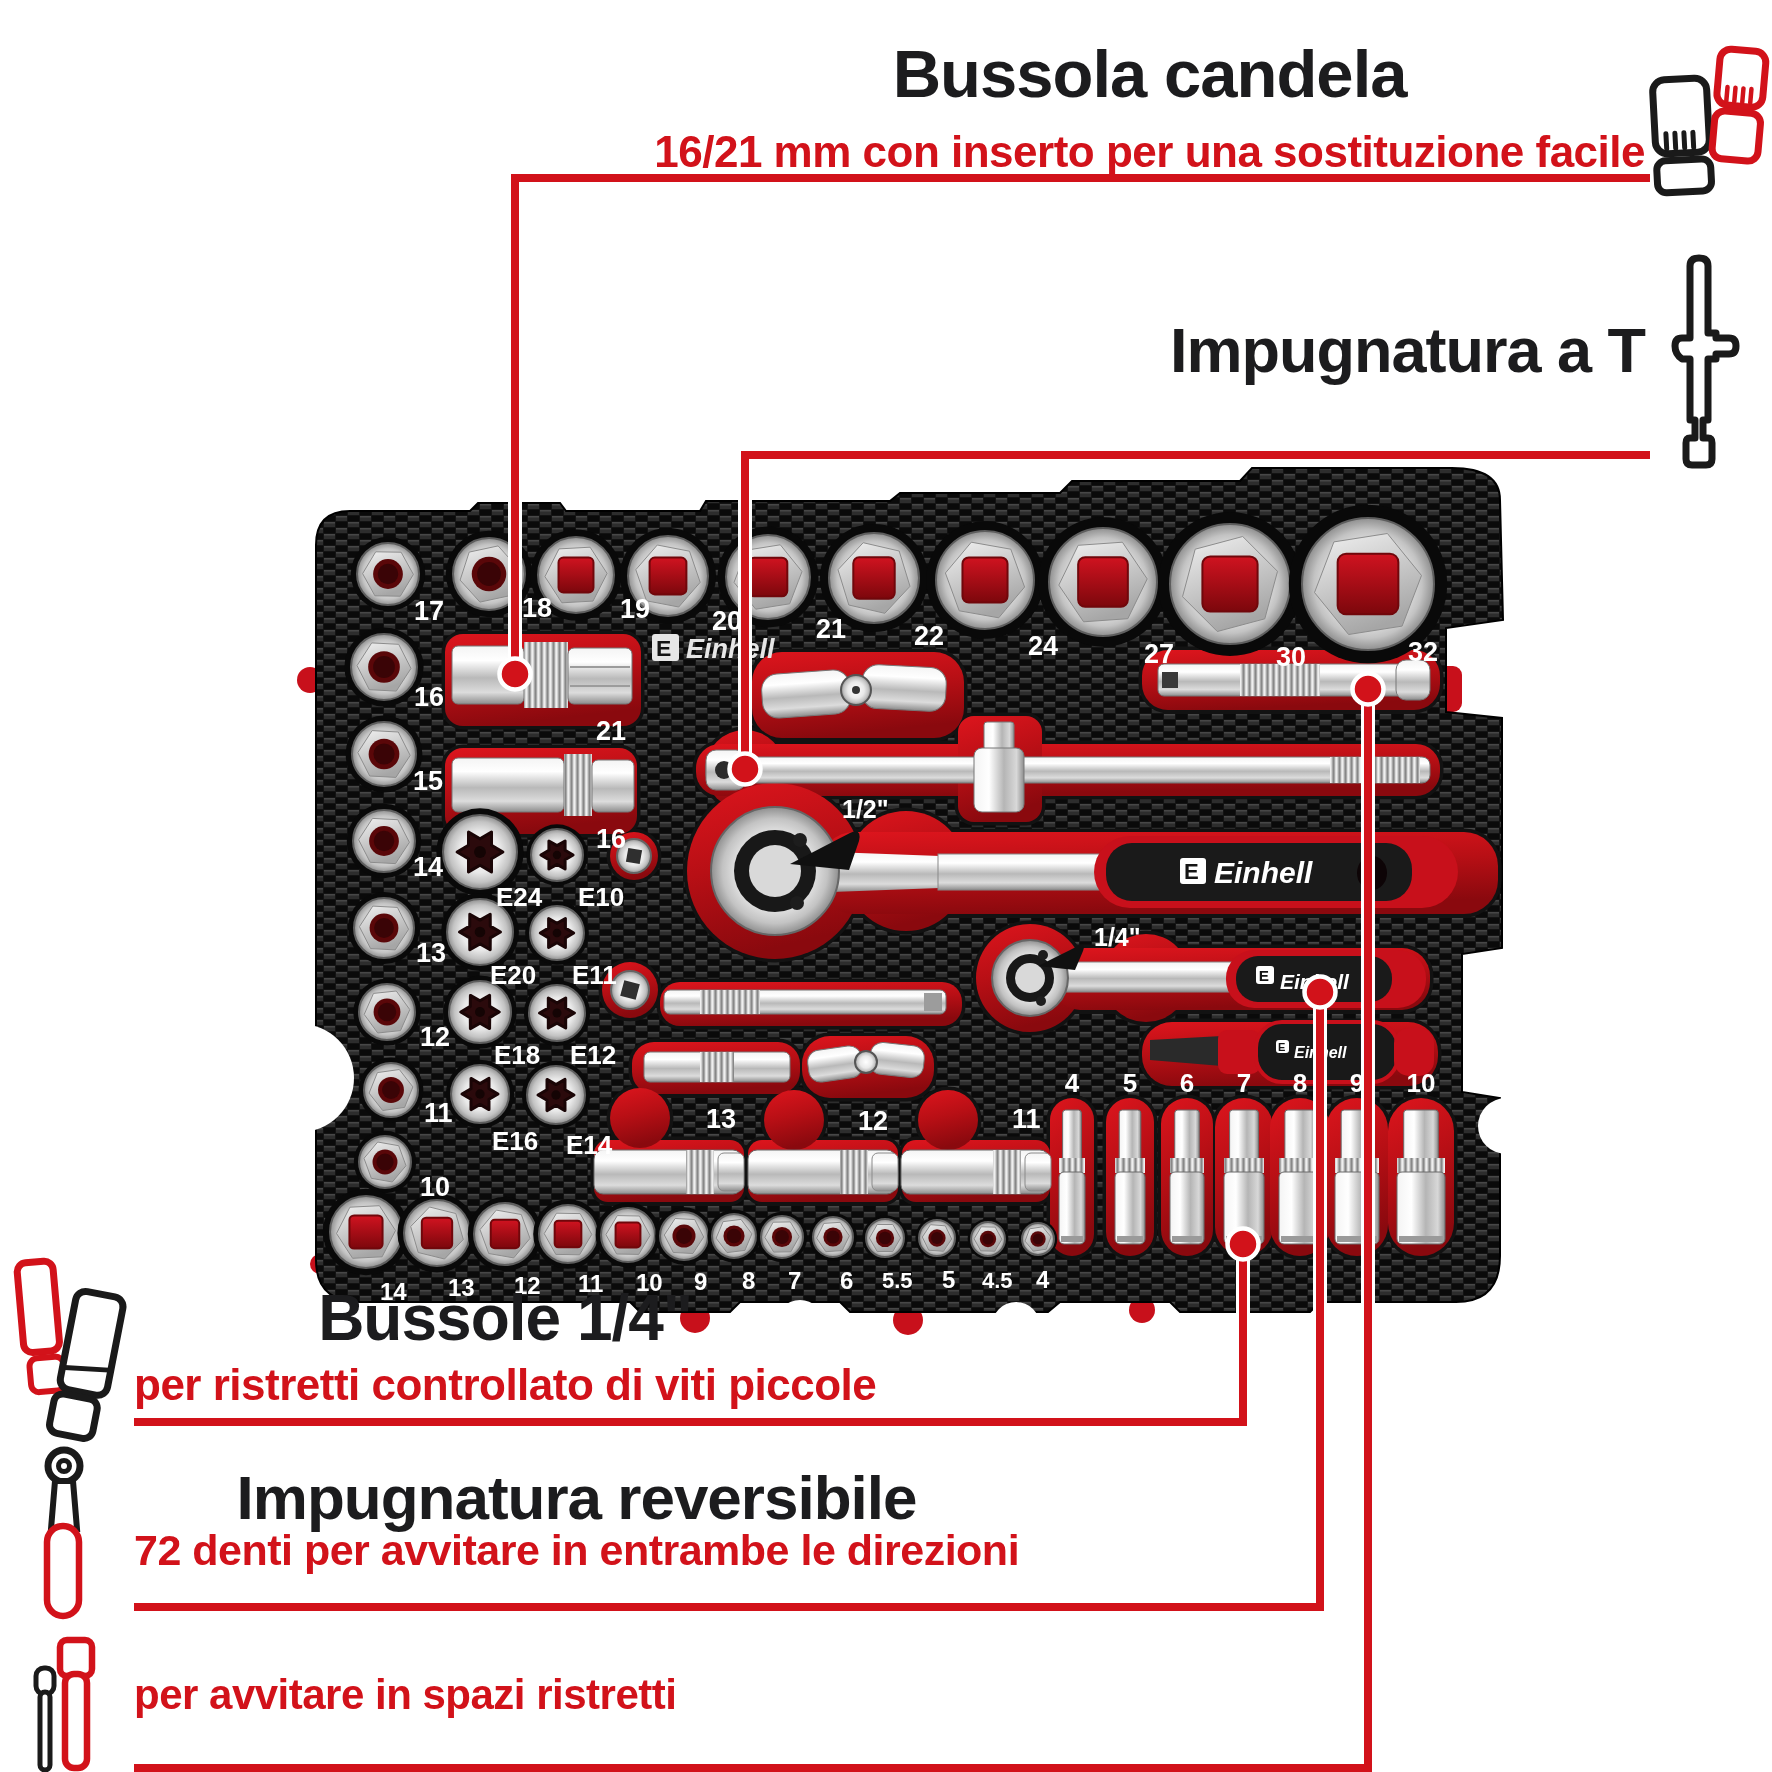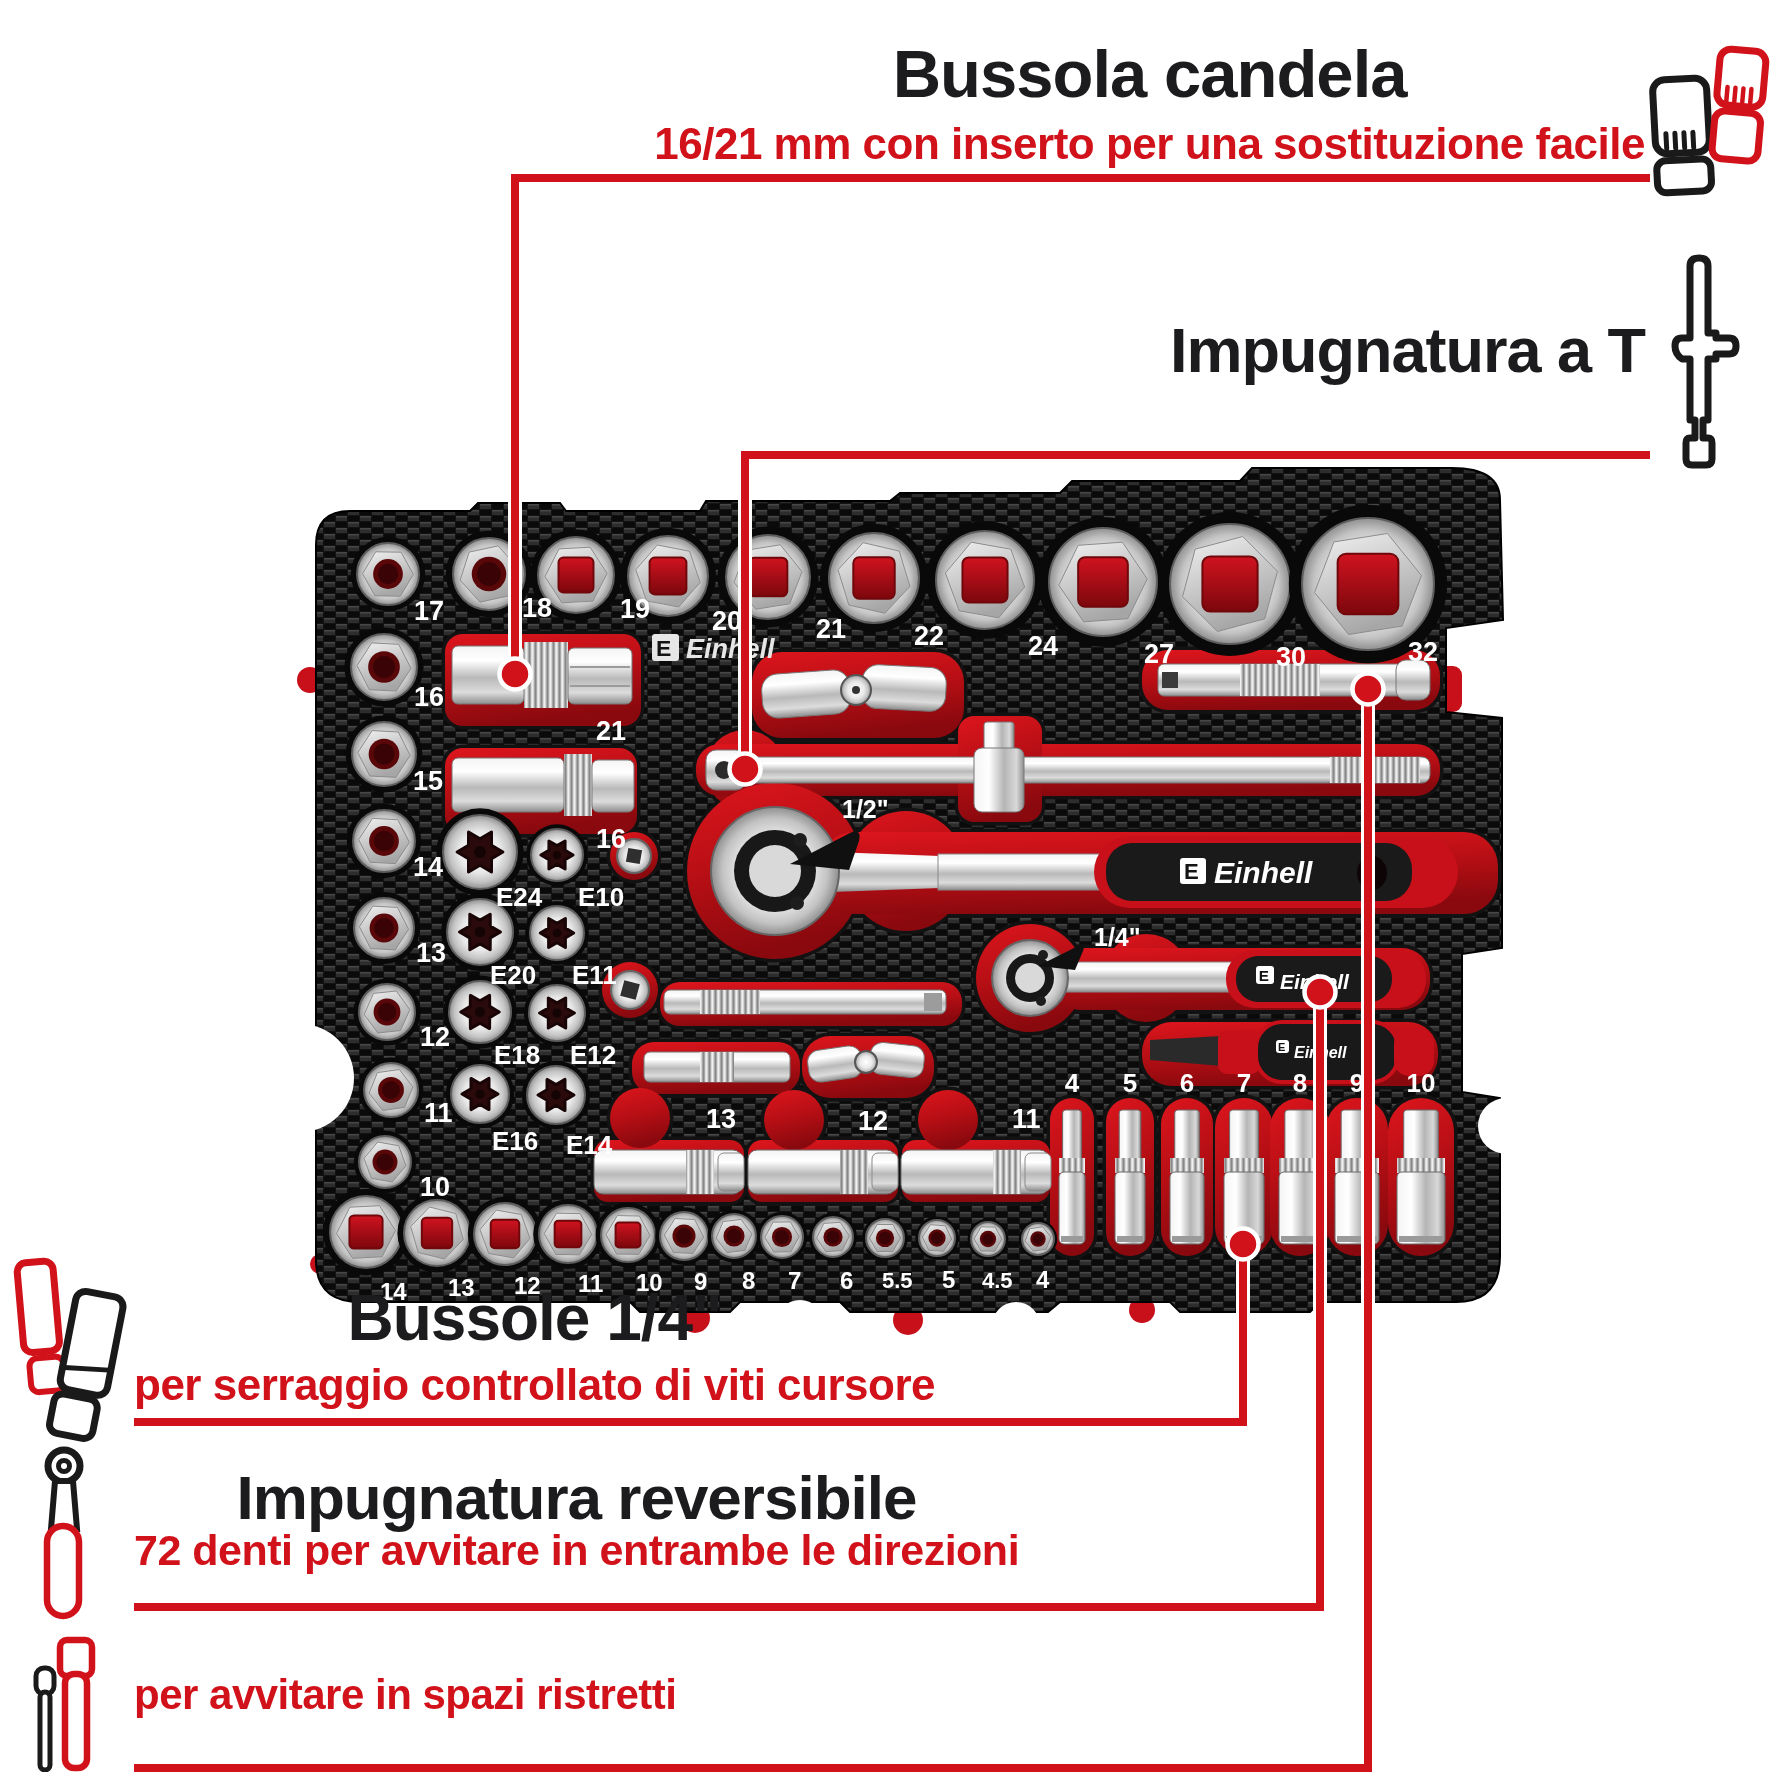--- a/index.html
+++ b/index.html
@@ -4,21 +4,21 @@
 <style>
   html,body{margin:0;padding:0;background:#ffffff;}
   #canvas{position:relative;width:1772px;height:1772px;background:#fff;overflow:hidden;
           font-family:"Liberation Sans",sans-serif;}
   #scene{position:absolute;left:0;top:0;}
   .co{position:absolute;line-height:1.02;}
   .co .t{display:block;font-weight:bold;color:#1c1c1e;letter-spacing:-1px;text-align:center;}
   .co .s{display:block;font-weight:bold;color:#d2121a;letter-spacing:-0.5px;}
   .co-r{right:127px;text-align:right;}
   .co-l{left:134px;text-align:left;}
-  #co1 .t{font-size:67px;} #co1 .s{font-size:44px;margin-top:14px;text-align:right;}
+  #co1 .t{font-size:67px;} #co1 .s{font-size:44px;margin-top:22px;text-align:right;}
   #co2 .t{font-size:63px;} #co2 .s{font-size:42px;margin-top:13px;}
   #co3 .t{font-size:64px;} #co3 .s{font-size:44px;margin-top:12px;}
   #co4 .t{font-size:62px;} #co4 .s{font-size:43px;}
   #co5 .t{font-size:62px;} #co5 .s{font-size:42px;margin-top:26px;}
   text{font-family:"Liberation Sans",sans-serif;}
 </style>
 </head>
 <body>
 
 <div id="canvas">
@@ -693,21 +693,21 @@
 
 <div class="co co-r" id="co1" style="top:40px">
   <span class="t">Bussola candela</span>
   <span class="s">16/21 mm con inserto per una sostituzione facile</span>
 </div>
 <div class="co co-r" id="co2" style="top:318px">
   <span class="t">Impugnatura a T</span>
 </div>
 <div class="co co-l" id="co3" style="top:1286px">
   <span class="t">Bussole 1/4"</span>
-  <span class="s">per serraggio controllato di viti cursore</span>
+  <span class="s">per ristretti controllato di viti piccole</span>
 </div>
 <div class="co co-l" id="co4" style="top:1466px">
   <span class="t">Impugnatura reversibile</span>
   <span class="s">72 denti per avvitare in entrambe le direzioni</span>
 </div>
 <div class="co co-l" id="co5" style="top:1648px">
   <span class="s">per avvitare in spazi ristretti</span>
 </div>
 
 </div>

